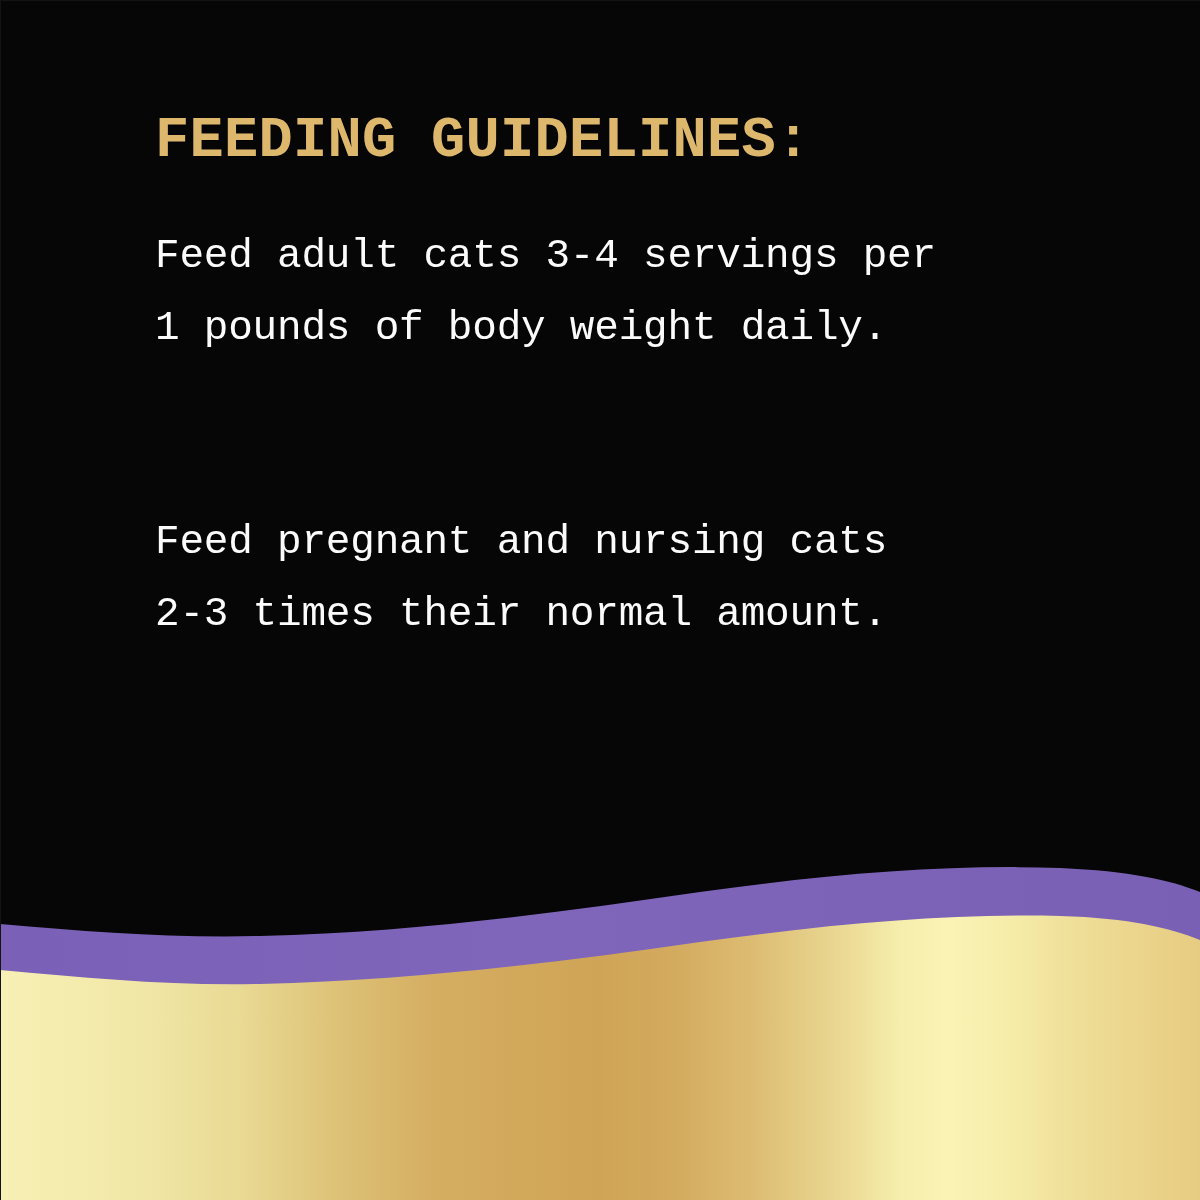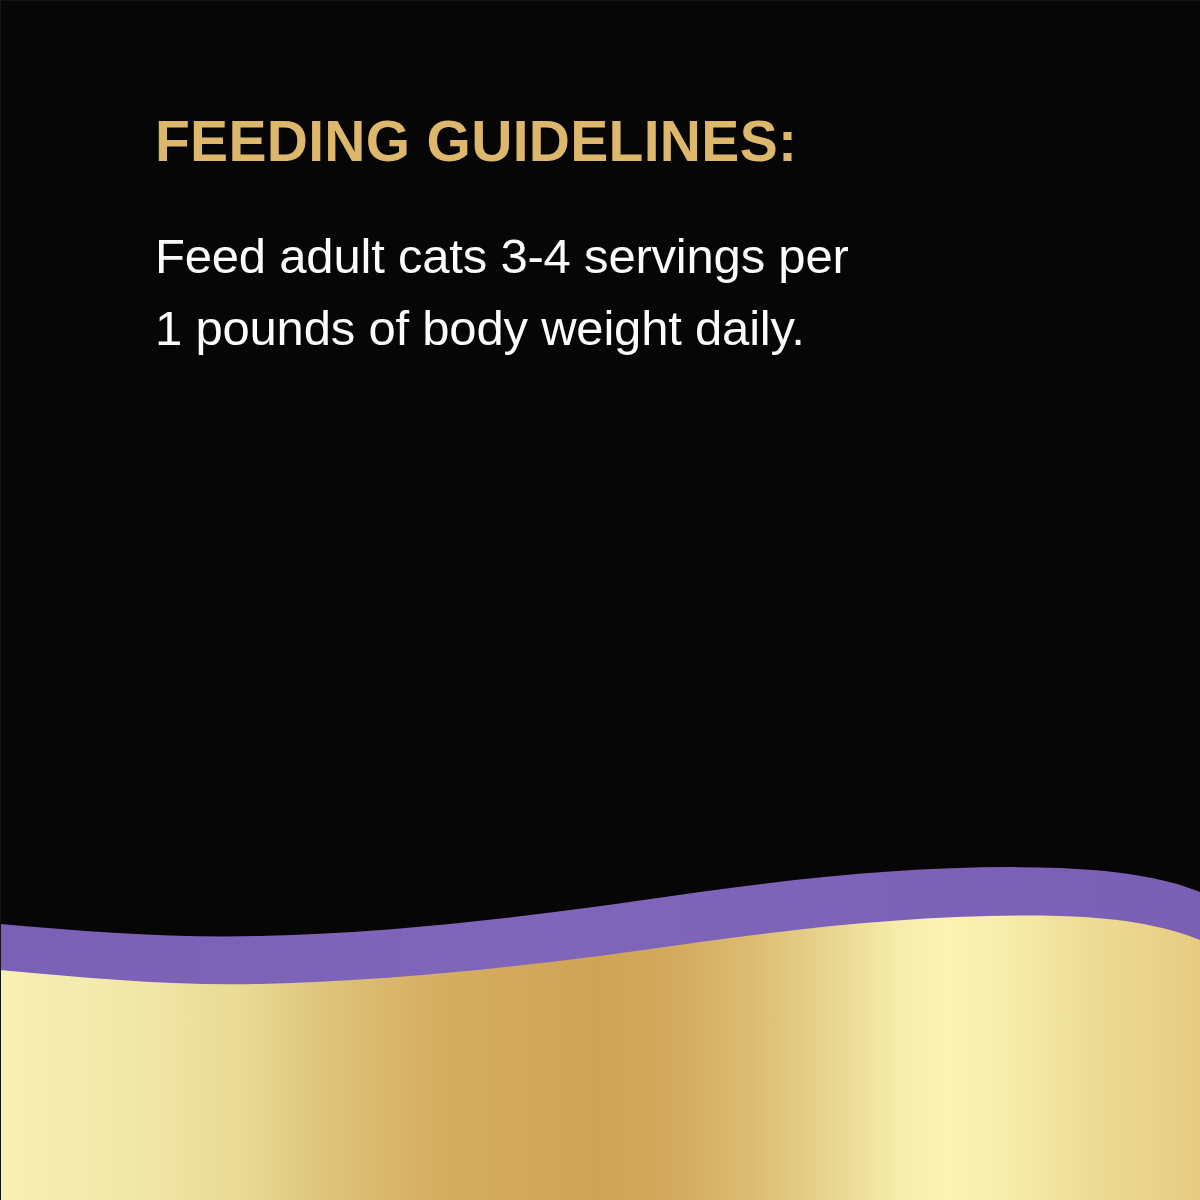--- a/index.html
+++ b/index.html
@@ -8,21 +8,21 @@
     padding: 0;
     background: #000000;
   }
 
   #panel {
     position: relative;
     width: 1200px;
     height: 1200px;
     background: #060606;
     overflow: hidden;
-    font-family: Liberation Sans, sans-serif;
+    font-family: Liberation Mono, monospace;
     -webkit-font-smoothing: antialiased;
   }
 
   
   #panel-frame {
     position: absolute;
     inset: 0;
     border-top: 1px solid #131313;
     border-left: 1px solid #131313;
     pointer-events: none;
@@ -44,21 +44,21 @@
     font-weight: 700;
     letter-spacing: 0.3px;
     line-height: 1.05;
     margin: 0 0 48px 0;
     white-space: nowrap;
     text-shadow: 0 1px 0 rgba(0,0,0,0.55);
   }
 
   .para {
     color: #fbfbfb;
-    font-size: 49px;
+    font-size: 41px;
     font-weight: 400;
     line-height: 72px;
     margin: 0 0 142px 0;
     letter-spacing: -0.2px;
   }
   .para:last-child { margin-bottom: 0; }
 
   .para .ln { display: block; }
 
   
@@ -82,20 +82,24 @@
 
   <div id="content">
 
     <h1 id="heading">FEEDING GUIDELINES:</h1>
 
     <p class="para">
       <span class="ln">Feed adult cats 3-4 servings per</span>
       <span class="ln">1 pounds of body weight daily.</span>
     </p>
 
+    <p class="para">
+      <span class="ln">Feed pregnant and nursing cats</span>
+      <span class="ln">2-3 times their normal amount.</span>
+    </p>
 
 
   </div>
 
   <div id="wave-wrap">
     <svg id="wave-svg" viewBox="0 0 1200 340" preserveAspectRatio="none" xmlns="http://www.w3.org/2000/svg">
       <defs>
         <linearGradient id="goldGrad" x1="0" y1="0" x2="1" y2="0">
           <stop offset="0.000" stop-color="#f7efb4"></stop>
           <stop offset="0.060" stop-color="#f4ecae"></stop>

